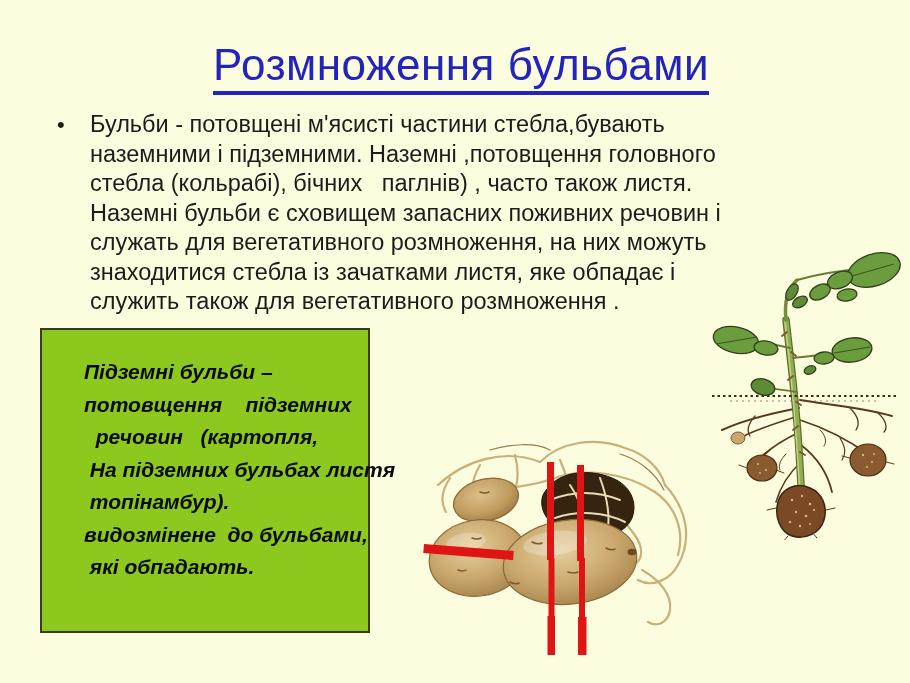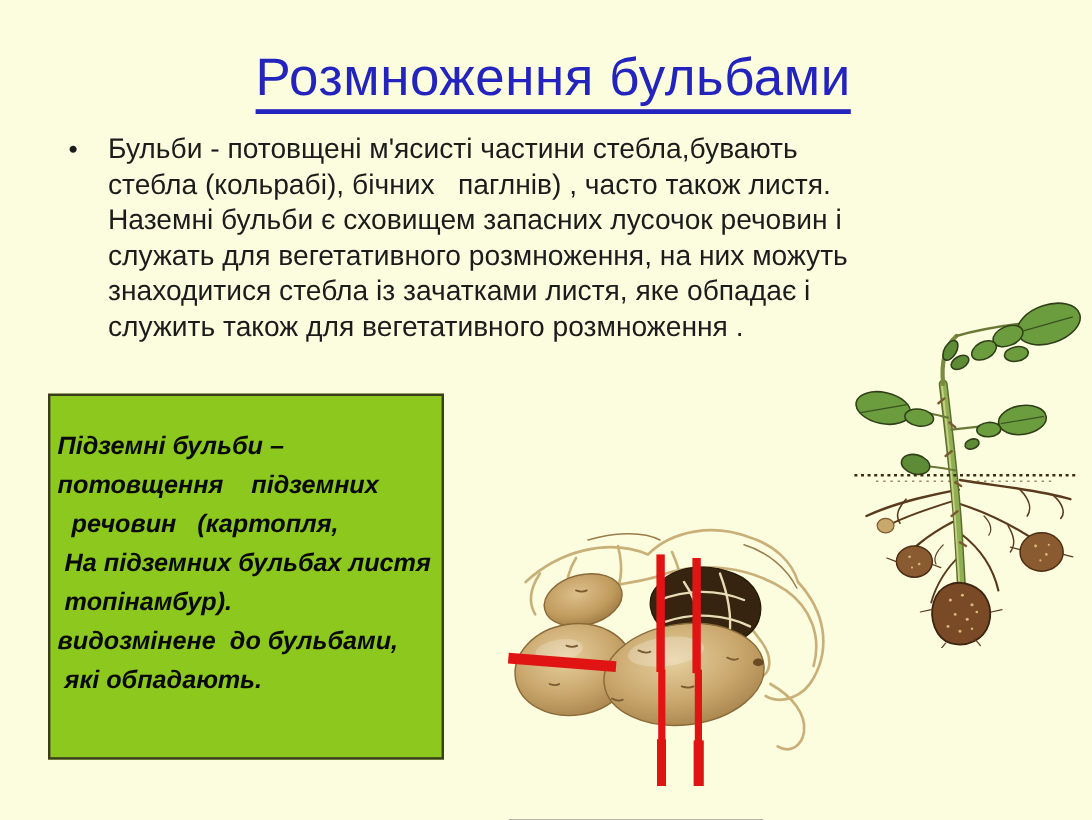--- a/index.html
+++ b/index.html
@@ -20,40 +20,41 @@
   }
   .bullet { width:33px; flex:0 0 33px; font-size:22px; }
   .lines .line { white-space:pre; }
   .green-box {
     position:absolute; left:40px; top:328px; width:330px; height:305px;
     box-sizing:border-box; background:#8CC81E; border:2px solid #3B3B1E;
     padding:26px 0 0 6px;
   }
   .green-box .gline {
     white-space:pre; font-size:21px; font-weight:bold; font-style:italic;
-    color:#0a0a0a; line-height:32.5px;
+    color:#0a0a0a; line-height:32.5px;margin-left:36px;
   }
   .tubers-illustration { position:absolute; left:420px; top:430px; }
   .plant-illustration  { position:absolute; left:700px; top:240px; }
 </style>
 </head>
 <body>
 
 <div class="slide">
 
   <div class="title">
     <span class="underline">Розмноження бульбами</span>
   </div>
 
   <div class="body-text">
     <div class="bullet">•</div>
     <div class="lines">
       <div class="line">Бульби - потовщені м'ясисті частини стебла,бувають</div>
+      <div class="line">наземними і підземними. Наземні ,потовщення головного</div>
       <div class="line">стебла (кольрабі), бічних   паглнів) , часто також листя.</div>
-      <div class="line">Наземні бульби є сховищем запасних лусочок речовин і</div>
+      <div class="line">Наземні бульби є сховищем запасних поживних речовин і</div>
       <div class="line">служать для вегетативного розмноження, на них можуть</div>
       <div class="line">знаходитися стебла із зачатками листя, яке обпадає і</div>
       <div class="line">служить також для вегетативного розмноження .</div>
     </div>
   </div>
 
   <div class="green-box">
     <div class="gline">Підземні бульби –</div>
     <div class="gline">потовщення    підземних</div>
     <div class="gline">  речовин   (картопля,</div>

